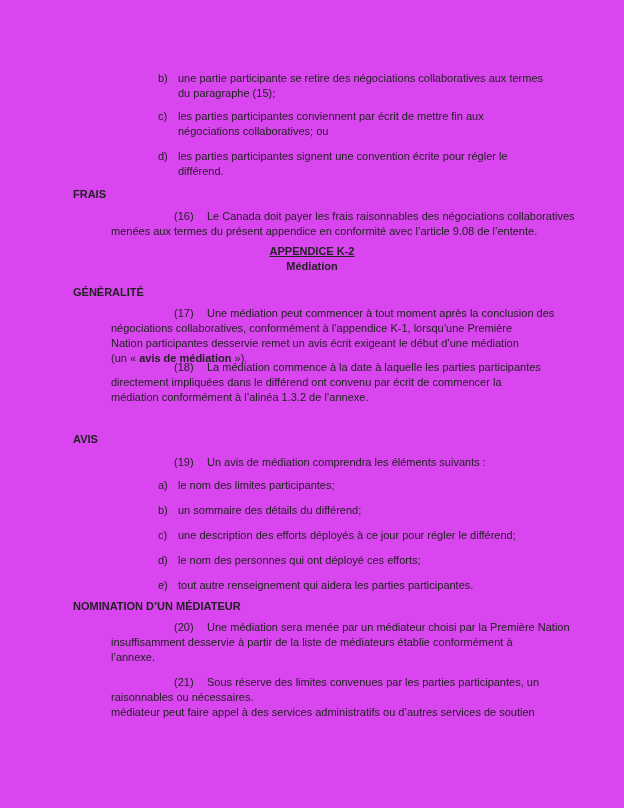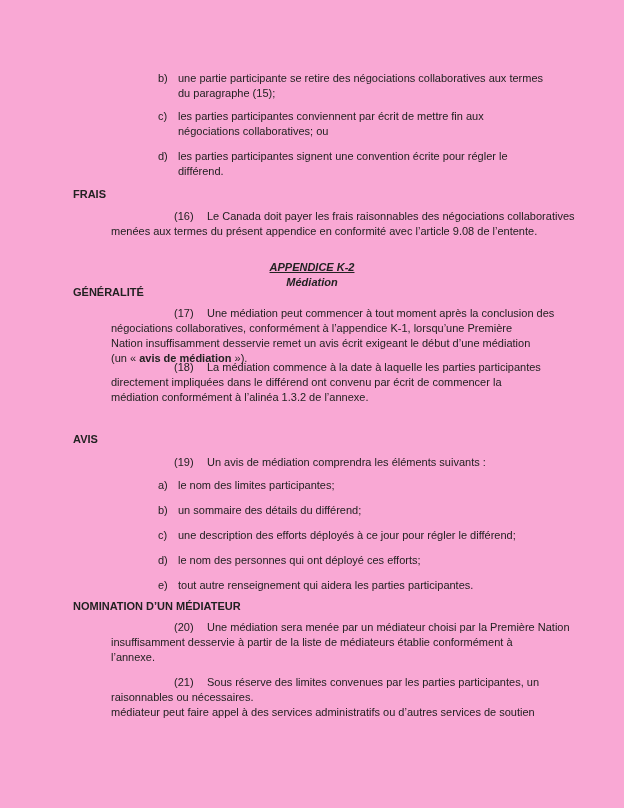--- a/index.html
+++ b/index.html
@@ -1,20 +1,20 @@
 <!DOCTYPE html>
 <html lang="fr"><head>
 <meta charset="utf-8">
 <style>
   html, body { margin: 0; padding: 0; background: #ffffff; }
   .page {
     position: relative;
     width: 624px;
     height: 808px;
-    background: #f9a8d4;
+    background: #d946ef;
     font-family: "Liberation Sans", "DejaVu Sans", sans-serif;
     font-size: 11px;
     line-height: 15px;
     color: #222222;
     overflow: hidden;
   }
   .block { position: absolute; }
   .line { height: 15px; white-space: nowrap; }
 
   
@@ -35,21 +35,21 @@
   .underline { text-decoration: underline; }
 
   .bold { font-weight: bold; }
 
   
   #item-b        { top: 71px; }
   #item-c        { top: 109px; }
   #item-d        { top: 149px; }
   #h-frais       { top: 187px; }
   #p16           { top: 209px; }
-  #appendix      { top: 260px; font-style: italic; }
+  #appendix      { top: 244px; }
   #h-generalite  { top: 285px; }
   #p17           { top: 306px; }
   #p18           { top: 360px; }
   #h-avis        { top: 432px; }
   #p19           { top: 455px; }
   #item19-a      { top: 478px; }
   #item19-b      { top: 503px; }
   #item19-c      { top: 528px; }
   #item19-d      { top: 553px; }
   #item19-e      { top: 578px; }
@@ -87,21 +87,21 @@
   <div class="block center-block" id="appendix">
     <div class="line underline">APPENDICE K-2</div>
     <div class="line">Médiation</div>
   </div>
 
   <div class="block heading" id="h-generalite">GÉNÉRALITÉ</div>
 
   <div class="block para" id="p17">
     <div class="line first"><span class="num">(17)</span><span>Une médiation peut commencer à tout moment après la conclusion des</span></div>
     <div class="line">négociations collaboratives, conformément à l’appendice K-1, lorsqu’une Première</div>
-    <div class="line">Nation insuffisamment desservie remet un avis écrit exigeant le début d’une médiation</div>
+    <div class="line">Nation participantes desservie remet un avis écrit exigeant le début d’une médiation</div>
     <div class="line"><span>(un « </span><span class="bold">avis de médiation</span><span> »).</span></div>
   </div>
 
   <div class="block para" id="p18">
     <div class="line first"><span class="num">(18)</span><span>La médiation commence à la date à laquelle les parties participantes</span></div>
     <div class="line">directement impliquées dans le différend ont convenu par écrit de commencer la</div>
     <div class="line">médiation conformément à l’alinéa 1.3.2 de l’annexe.</div>
   </div>
 
   <div class="block heading" id="h-avis">AVIS</div>

